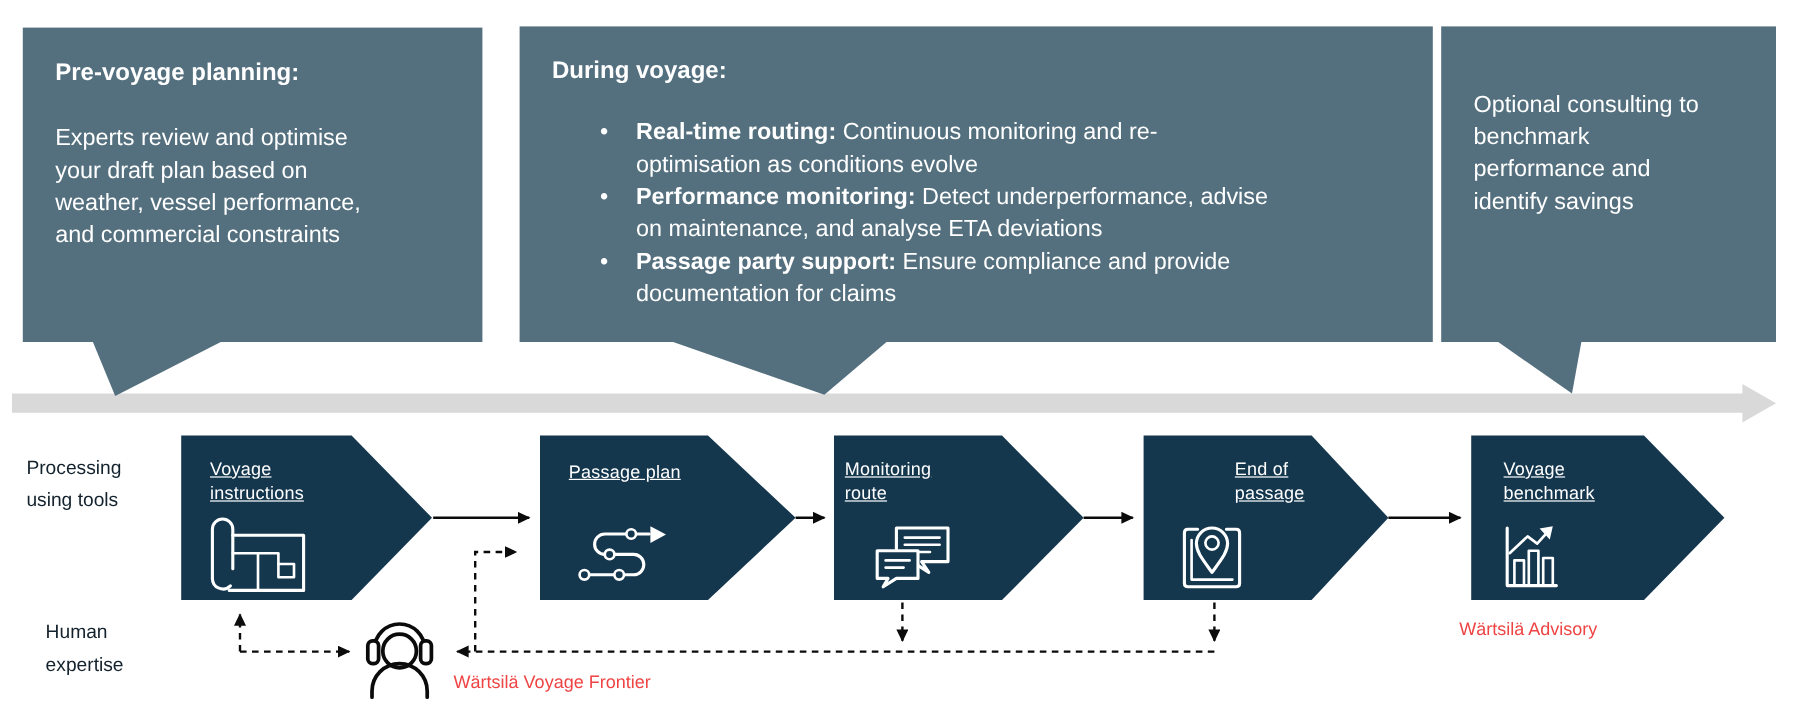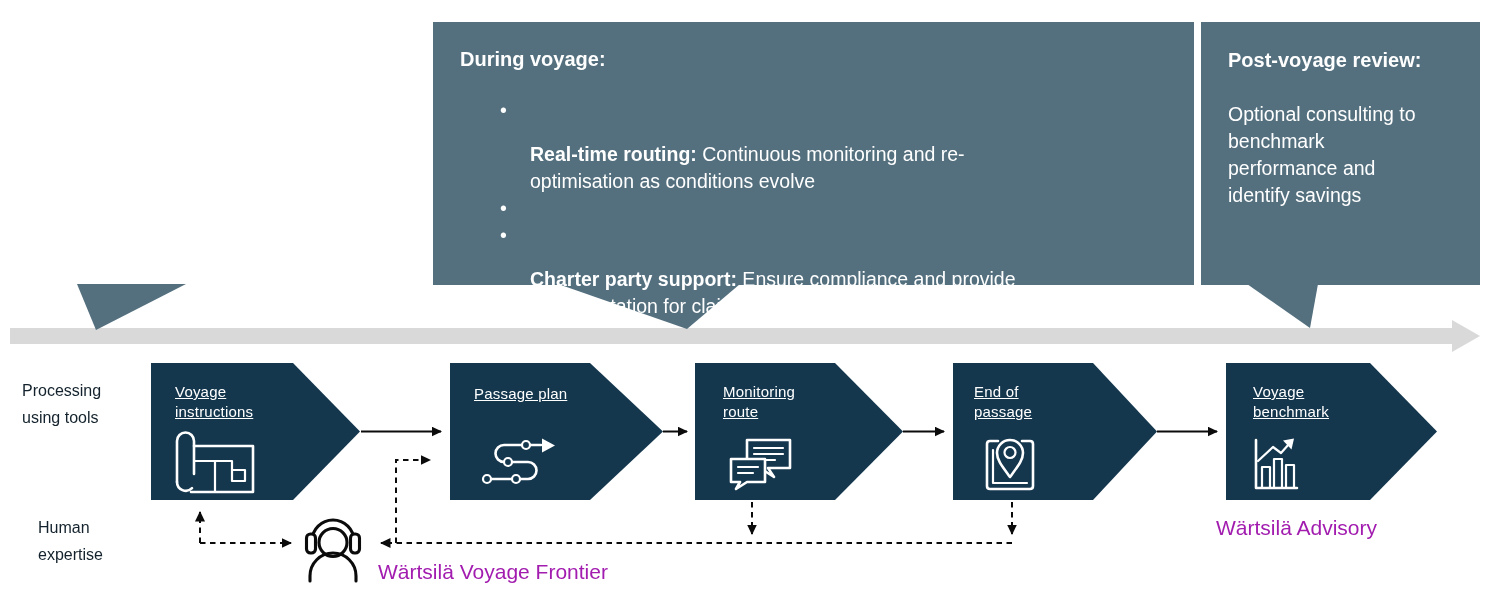--- a/index.html
+++ b/index.html
@@ -22,26 +22,26 @@
 
   .callout{
     position:absolute;background:var(--callout,#54707F);color:#fff;
     box-sizing:border-box;padding:25px 26px 0 27px;
   }
   .c-title{font-weight:bold;font-size:20px;line-height:27px;}
   .c-body{font-size:19.5px;line-height:27px;margin-top:27px;white-space:pre-line;}
   .blist{margin-top:24px;font-size:19.5px;line-height:27px;}
   .brow{display:flex;}
   .bdot{flex:none;width:30px;margin-left:40px;}
-  .btext{white-space:pre-line;margin-top:44px;}
+  .btext{white-space:pre-line;}
   .btext b{font-weight:bold;}
 
   .lane-label{position:absolute;font-size:16px;line-height:27px;color:#13222C;}
   .chev-label{position:absolute;color:#fff;font-size:15px;line-height:20px;letter-spacing:.2px;text-decoration:underline;}
-  .footer-label{position:absolute;font-size:21px;color:#a21caf;}
+  .footer-label{position:absolute;font-size:15px;color:#ef4444;}
 </style>
 </head>
 <body>
 
 <div class="canvas">
 
   <svg class="layer" viewBox="0 0 1500 606">
     <defs>
       <marker id="mArr" markerUnits="userSpaceOnUse" markerWidth="12" markerHeight="11" refX="9.5" refY="5" orient="auto">
         <path d="M0,0 L10.5,5 L0,10 Z" fill="#0b0b0b"></path>
@@ -118,66 +118,74 @@
 
     <g>
       <circle class="kstroke" cx="333" cy="542.5" r="14"></circle>
       <path class="kstroke" d="M 312,547 V 541 A 21,21 0 0 1 354,541 V 547"></path>
       <rect class="kstroke-fill" x="306.5" y="534" width="9" height="19" rx="4"></rect>
       <rect class="kstroke-fill" x="350.5" y="534" width="9" height="19" rx="4"></rect>
       <path class="kstroke" d="M 310,581 V 576 A 23,23 0 0 1 333,553 A 23,23 0 0 1 356,576 V 581"></path>
     </g>
   </svg>
 
+  <div class="callout" style="left:19px;top:23px;width:383px;height:262px;">
+    <div class="c-title">Pre-voyage planning:</div>
+    <div class="c-body">Experts review and optimise
+your draft plan based on
+weather, vessel performance,
+and commercial constraints</div>
+  </div>
 
   <div class="callout" style="left:433px;top:22px;width:761px;height:263px;padding-top:24px;">
     <div class="c-title">During voyage:</div>
     <div class="blist">
       <div class="brow">
         <span class="bdot">•</span>
         <span class="btext"><b>Real-time routing:</b><span> Continuous monitoring and re-
 optimisation as conditions evolve</span></span>
       </div>
       <div class="brow">
         <span class="bdot">•</span>
+        <span class="btext"><b>Performance monitoring:</b><span> Detect underperformance, advise
+on maintenance, and analyse ETA deviations</span></span>
       </div>
       <div class="brow">
         <span class="bdot">•</span>
-        <span class="btext"><b>Charter party support:</b><span> Ensure compliance and provide
+        <span class="btext"><b>Passage party support:</b><span> Ensure compliance and provide
 documentation for claims</span></span>
       </div>
     </div>
   </div>
 
   <div class="callout" style="left:1201px;top:22px;width:279px;height:263px;">
-    <div class="c-title">Post-voyage review:</div>
     <div class="c-body">Optional consulting to
 benchmark
 performance and
 identify savings</div>
   </div>
 
   <div class="lane-label" style="left:22px;top:377px;white-space:pre-line;">Processing
 using tools</div>
   <div class="lane-label" style="left:22px;top:514px;white-space:pre-line;margin-left:16px;">Human
 expertise</div>
 
   <div class="chev-label" style="left:175px;top:382px;">
     <div>Voyage</div>
     <div>instructions</div>
   </div>
   <div class="chev-label" style="left:474px;top:384px;">
     <div>Passage plan</div>
     <div></div>
   </div>
-  <div class="chev-label" style="left:723px;top:382px;">
+  <div class="chev-label" style="left:704px;top:382px;">
     <div>Monitoring</div>
     <div>route</div>
   </div>
-  <div class="chev-label" style="left:974px;top:382px;">
+  <div class="chev-label" style="left:1029px;top:382px;">
     <div>End of</div>
     <div>passage</div>
   </div>
   <div class="chev-label" style="left:1253px;top:382px;">
     <div>Voyage</div>
     <div>benchmark</div>
   </div>
 
   <div class="footer-label" style="left:378px;top:560px;">Wärtsilä Voyage Frontier</div>
   <div class="footer-label" style="left:1216px;top:516px;">Wärtsilä Advisory</div>

